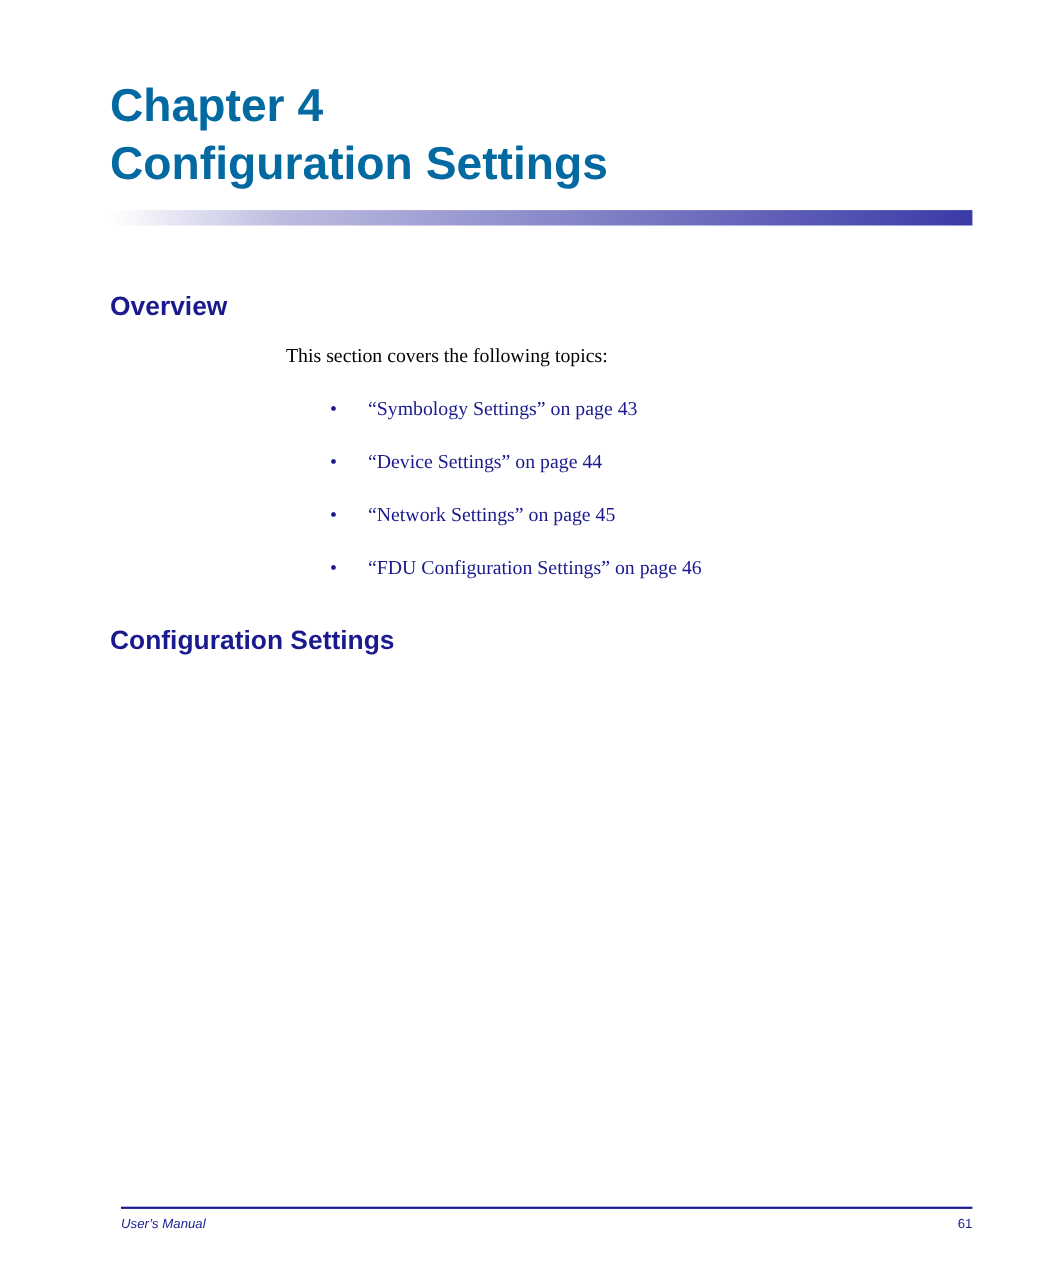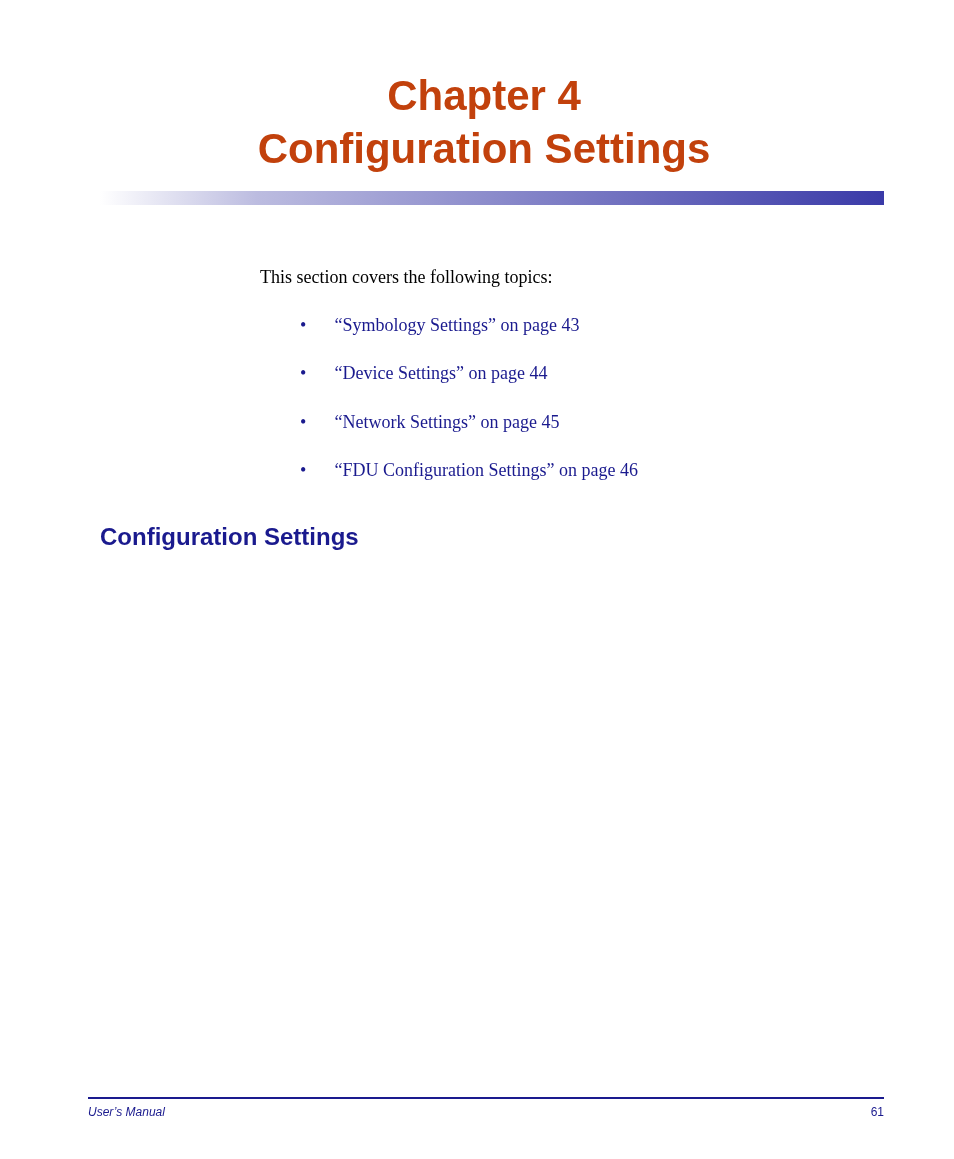--- a/index.html
+++ b/index.html
@@ -12,22 +12,22 @@
     position: relative;
     box-sizing: border-box;
   }
   .page {
     padding: 70px 70px 0 100px;
     box-sizing: border-box;
     height: 100%;
     position: relative;
   }
   .chapter-title {
-    text-align: center;
-    color: #c2410c;
+    text-align: left;
+    color: #0369a1;
     font-family: Verdana, Geneva, sans-serif;
     font-weight: bold;
     font-size: 42px;
     line-height: 1.25;
     margin: 0 16px 16px 0;
   }
   .hr-gradient {
     height: 14px;
     background: linear-gradient(to right, #ffffff 0%, #bcbce0 20%, #3a3aa8 100%);
     margin-bottom: 60px;
@@ -64,21 +64,21 @@
   ul.topics li .bullet {
     display: inline-block;
     width: 30px;
     color: #1a1a8e;
   }
   .link {
     color: #1a1a8e;
   }
   .footer {
     position: absolute;
-    left: 88px;
+    left: 110px;
     right: 70px;
     bottom: 40px;
   }
   .footer-rule {
     height: 2px;
     background: #1a1a8e;
     margin-bottom: 6px;
   }
   .footer-row {
     display: flex;
@@ -96,20 +96,21 @@
 
 <div class="page">
 
   <h1 class="chapter-title">
     <span>Chapter 4</span><br>
     <span>Configuration Settings</span>
   </h1>
 
   <div class="hr-gradient"></div>
 
+  <h2 class="section-heading">Overview</h2>
 
   <div class="body-text intro">This section covers the following topics:</div>
 
   <div class="body-text">
     <ul class="topics">
       <li>
         <span class="bullet">•</span>
         <span class="link">“Symbology Settings” on page 43</span>
       </li>
       <li>

